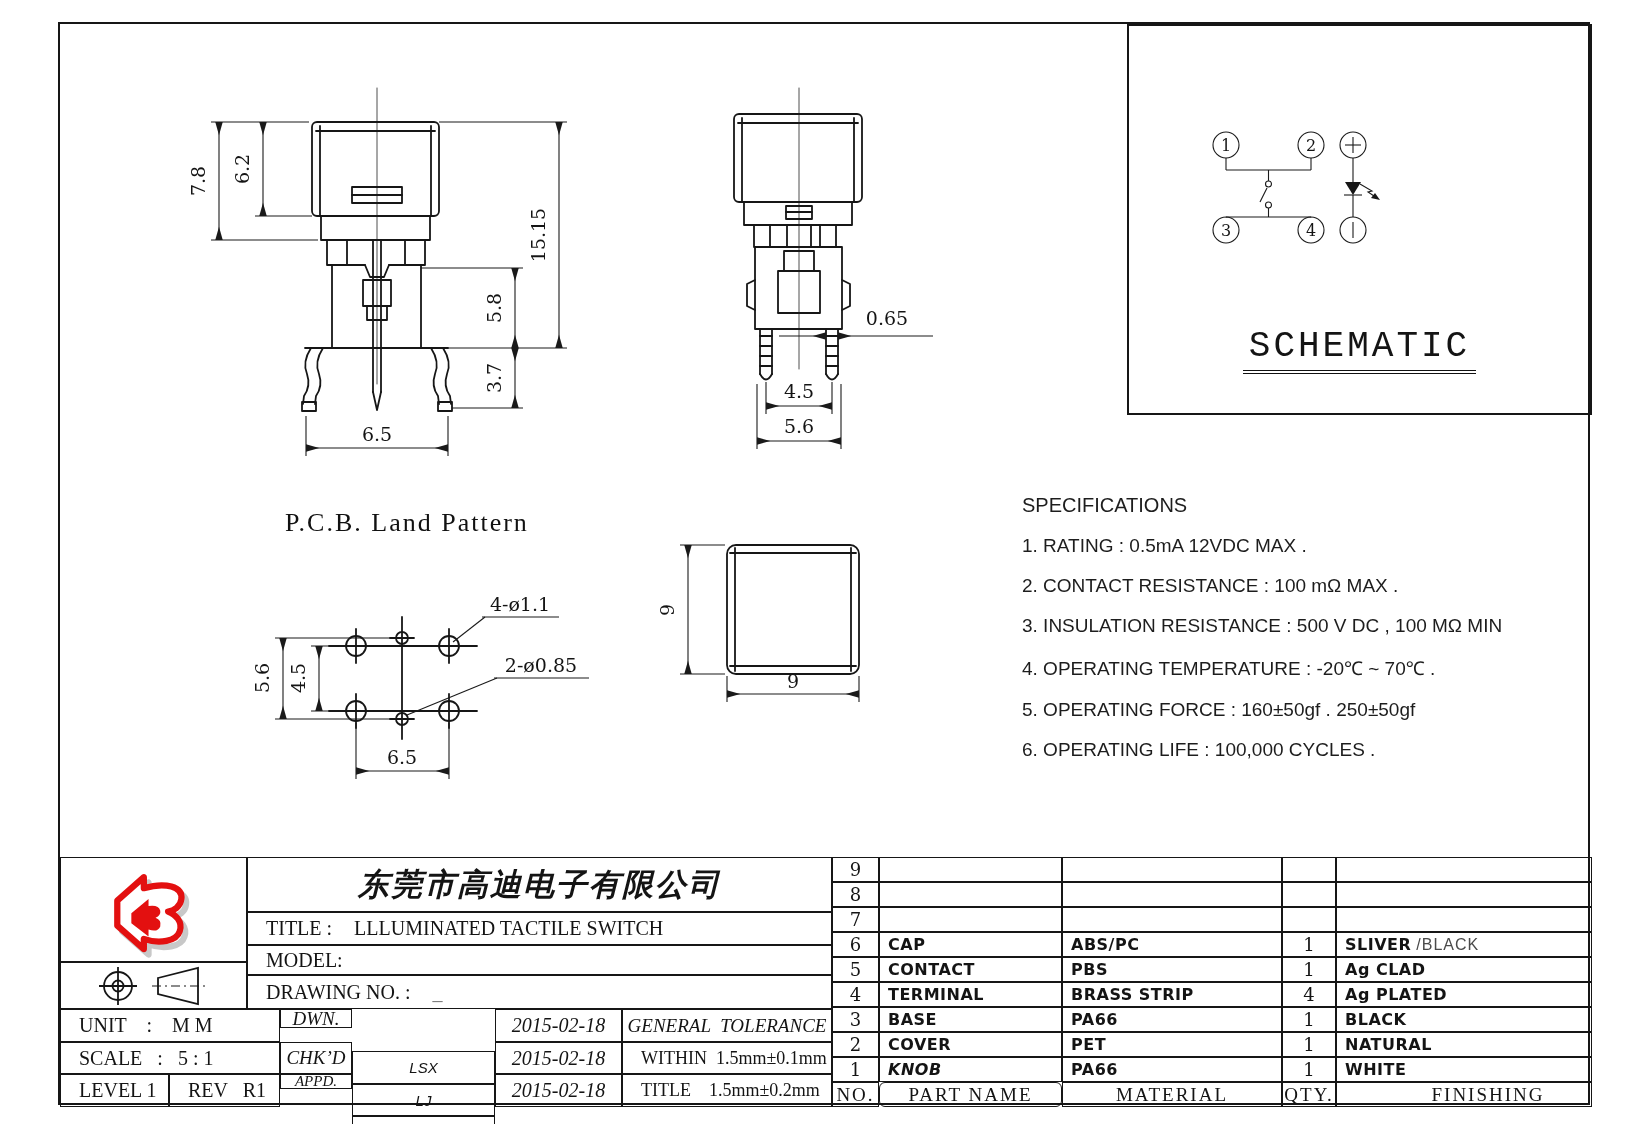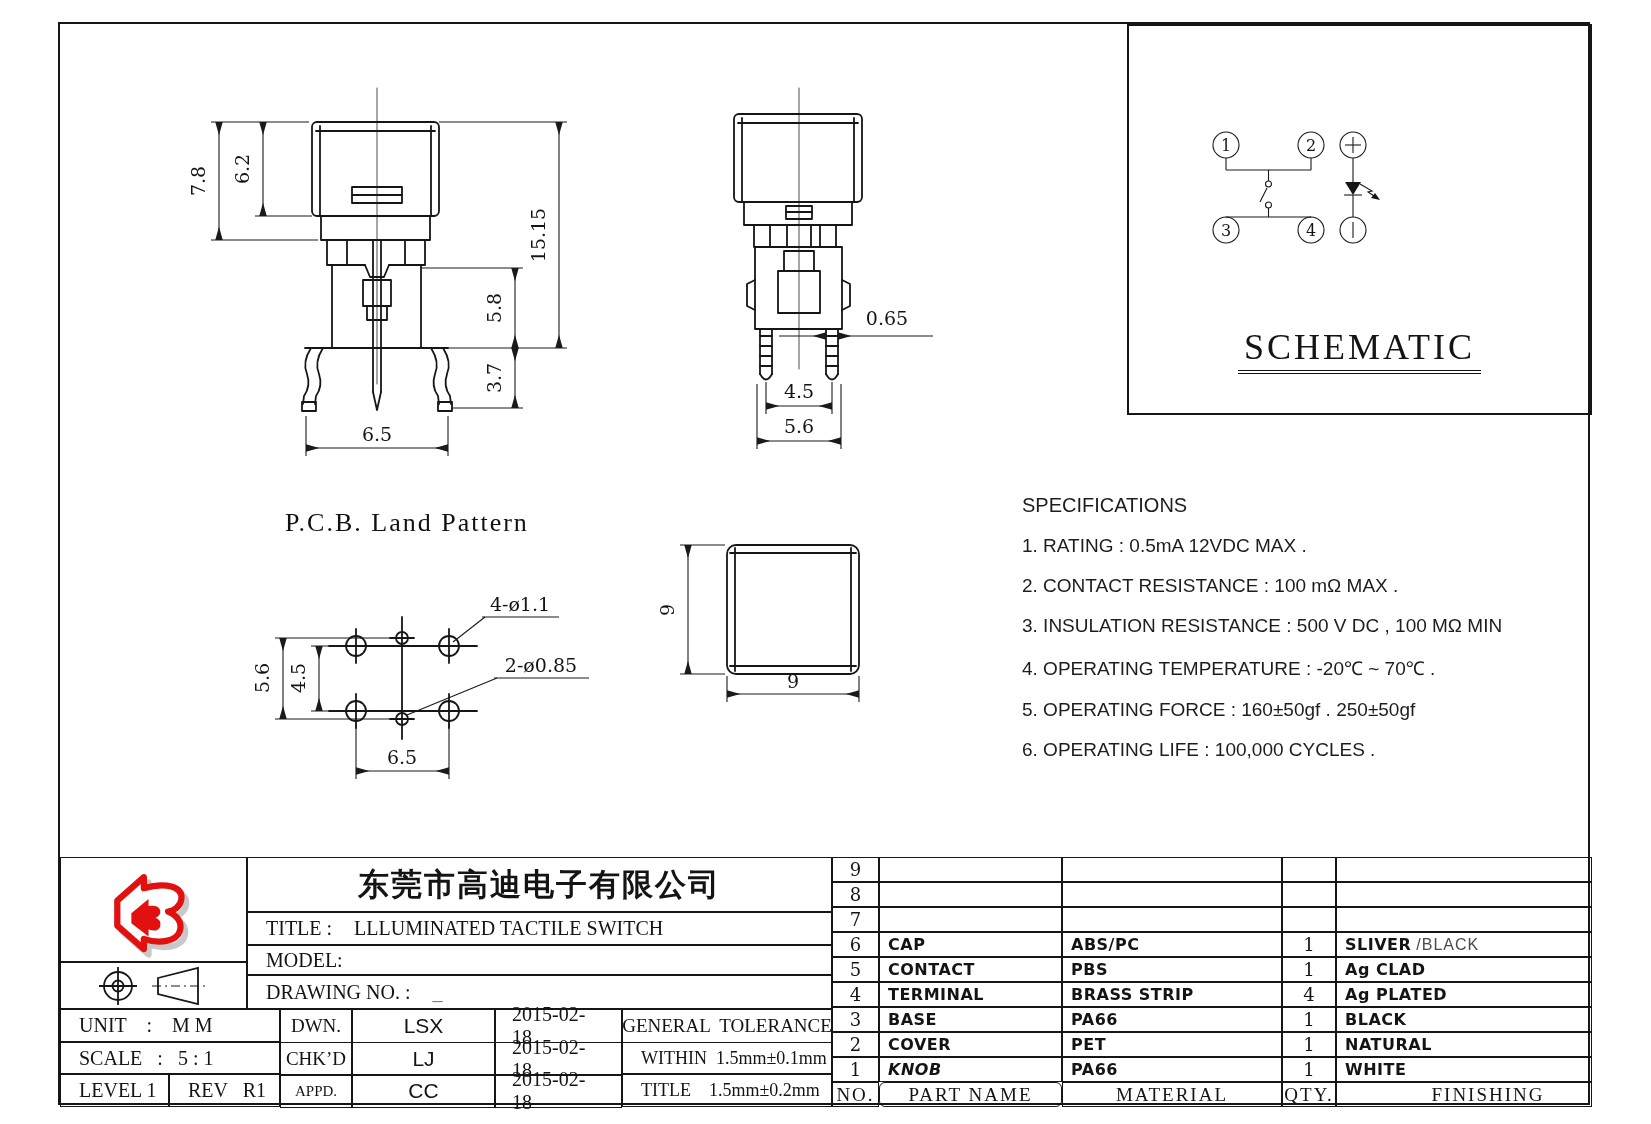--- a/index.html
+++ b/index.html
@@ -8,29 +8,29 @@
   svg{position:absolute;overflow:visible;}
   .o,.o *{fill:none;stroke:#161616;stroke-width:1.8;stroke-linejoin:round;stroke-linecap:round;}
   .o .cl{stroke-width:0.9;stroke:#3a3a3a;}
   .d,.d *{fill:none;stroke:#1a1a1a;stroke-width:1.1;}
   .f{fill:#161616;stroke:none;}
   .dt{font-family:"DejaVu Serif",serif;font-size:19px;fill:#141414;text-anchor:middle;stroke:none;}
   .pcbtitle{font-family:"Liberation Serif",serif;font-size:26px;fill:#111;letter-spacing:2px;stroke:none;}
   .pin{font-family:"DejaVu Serif",serif;font-size:16px;fill:#141414;text-anchor:middle;stroke:none;}
   .schem-box{position:absolute;left:1067px;top:0;width:465px;height:391px;border:2px solid #161616;box-sizing:border-box;}
   .schem-title-wrap{position:absolute;top:300px;left:0;width:100%;text-align:center;}
-  .schem-title{font-family:Liberation Serif, serif;font-size:36px;letter-spacing:3px;border-bottom:4px double #111;padding:0 6px 3px 6px;}
+  .schem-title{font-family:Liberation Mono, monospace;font-size:36px;letter-spacing:3px;border-bottom:4px double #111;padding:0 6px 3px 6px;}
   .specs{position:absolute;left:962px;top:470px;width:566px;font-family:"Liberation Sans",sans-serif;font-size:19px;color:#1d1d1d;}
   .specs .hd{font-size:20px;margin-bottom:2px;}
   .specs .it{margin-top:18px;white-space:nowrap;}
   .cell{position:absolute;border:1.5px solid #161616;box-sizing:border-box;display:flex;align-items:center;padding:0 18px;font-size:20px;background:#fff0;}
-  .ctr{justify-content:center;padding:16px;}
+  .ctr{justify-content:center;padding:6px;font-style:italic;}
   .pre{white-space:pre;}
   .company{font-family:"DejaVu Sans","Liberation Sans",sans-serif;font-weight:bold;font-size:31px;letter-spacing:2px;}
-  .sans{font-family:"Liberation Sans",sans-serif;font-size:21px;}
+  .sans{font-family:"Liberation Sans",sans-serif;font-size:15px;margin-top:42px;}
   .tlabel{margin-right:22px;}
   .pc{position:absolute;border:1.5px solid #161616;box-sizing:border-box;display:flex;align-items:center;background:#fff0;}
   .pc.num{justify-content:center;font-family:"DejaVu Serif",serif;font-size:18px;}
   .pc.txt{padding:0 8px;font-family:"DejaVu Sans","Liberation Sans",sans-serif;font-weight:bold;font-size:16px;letter-spacing:0.5px;}
   .pc.hdr{justify-content:center;font-family:"Liberation Serif",serif;font-size:19px;letter-spacing:2px;}
   .lt{font-weight:normal;font-family:"Liberation Sans",sans-serif;color:#4a4a4a;margin-left:5px;letter-spacing:1px;}
 </style>
 </head>
 <body>
 

